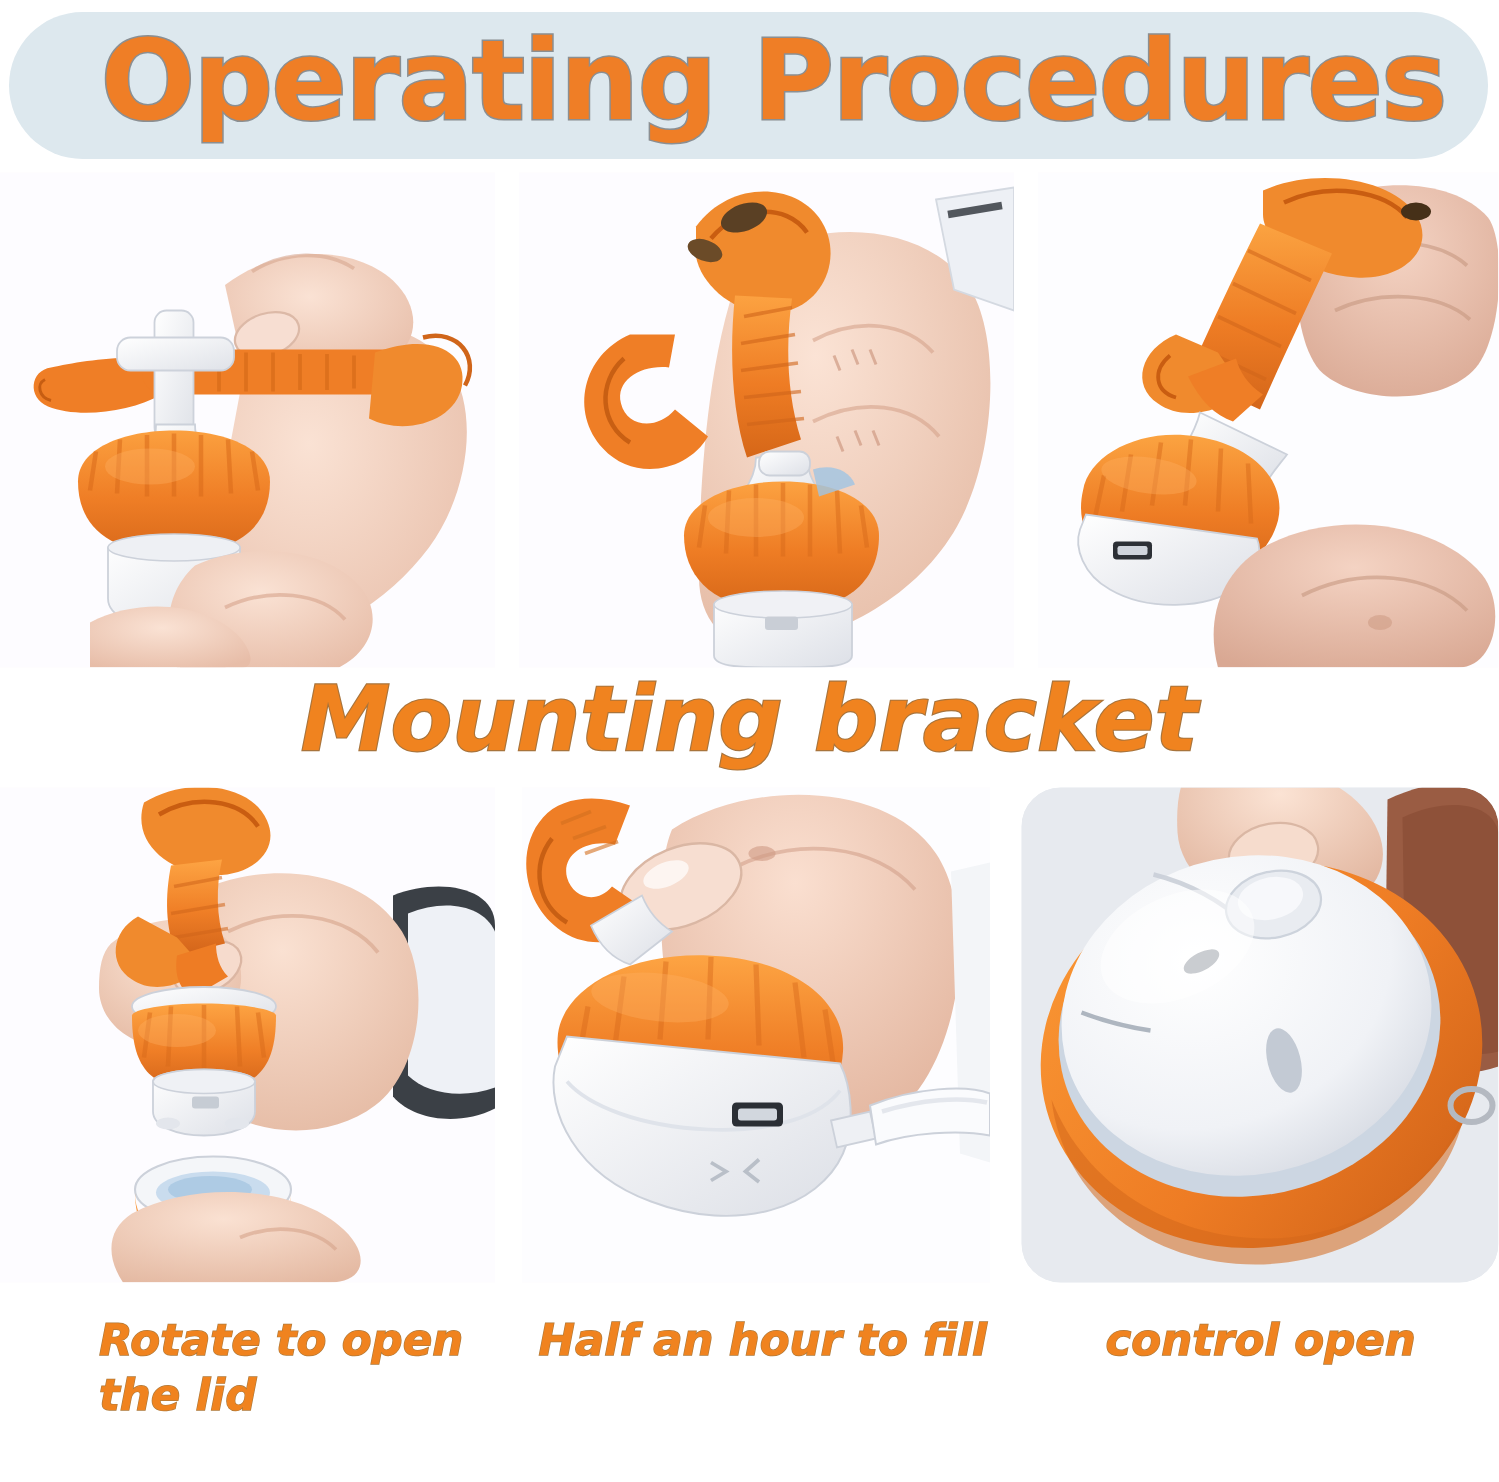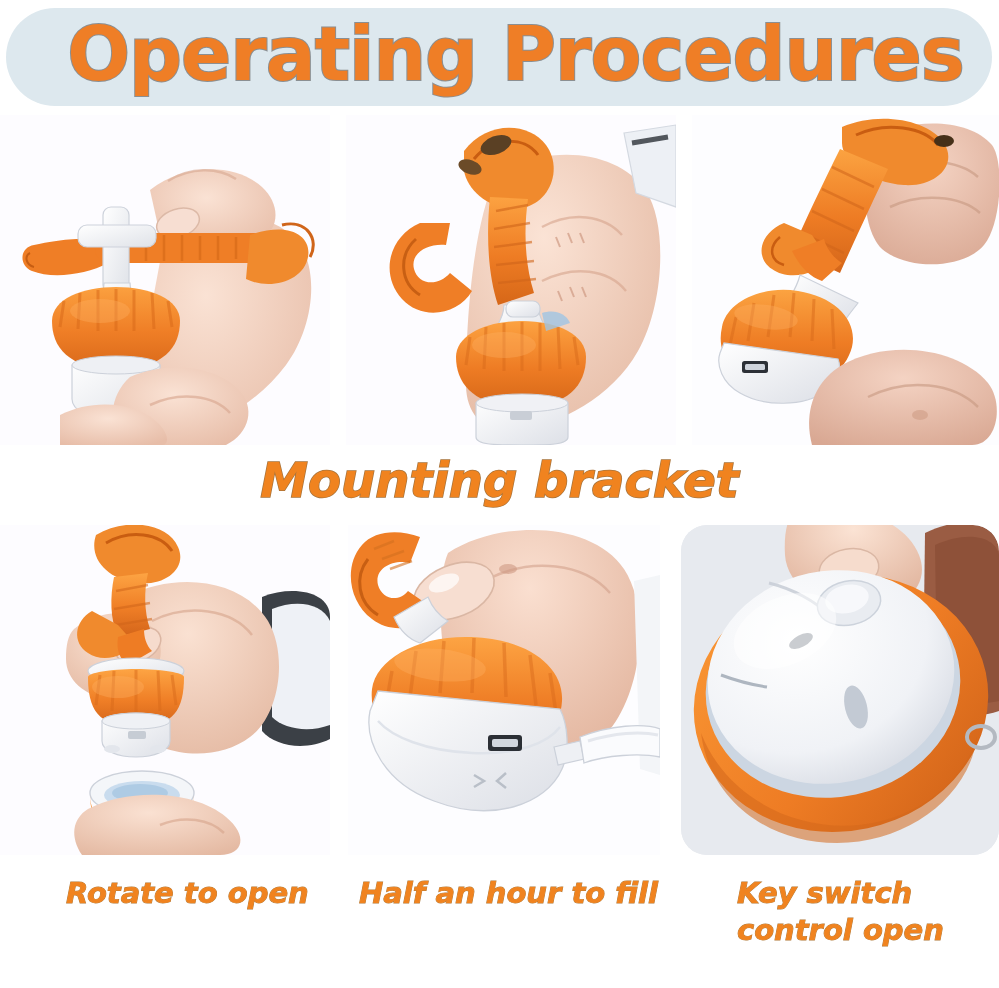--- a/index.html
+++ b/index.html
@@ -44,21 +44,21 @@
   .b1{width:330px;height:330px;margin-left:0;}
   .b2{width:312px;height:330px;margin-left:18px;}
   .b3{width:318px;height:330px;margin-left:21px;border-radius:26px;background:#e7eaef;}
 
   .panel-photo{position:absolute;left:0;top:0;width:100%;height:100%;display:block;}
 
   
   .mid-title{
     position:absolute;left:0;top:440px;width:999px;height:80px;
     display:flex;align-items:center;justify-content:center;
-    font-size:48px;font-weight:bold;font-style:italic;
+    font-size:60px;font-weight:bold;font-style:italic;
     color:#f0831f;
     -webkit-text-stroke:1.5px #a8743c;
     paint-order:stroke fill;
     white-space:nowrap;
     font-family:"DejaVu Sans",sans-serif;
   }
 
   
   .captions{
     position:absolute;left:0;top:875px;width:999px;height:110px;
@@ -410,23 +410,23 @@
 
           <ellipse cx="300" cy="212" rx="14" ry="11" fill="none" stroke="#b4b9c1" stroke-width="4"></ellipse>
         </g>
       </svg>
     </div>
   </div>
 
   <div class="captions">
     <div class="cap cap1">
       <span style="display: block;">Rotate to open</span>
+      <span style="display: block;">the lid</span>
     </div>
     <div class="cap cap2">
       <span style="display: block;">Half an hour to fill</span>
     </div>
     <div class="cap cap3">
-      <span style="display: block;">Key switch</span>
       <span style="display: block;">control open</span>
     </div>
   </div>
 
 </div>
 
 </body></html>

